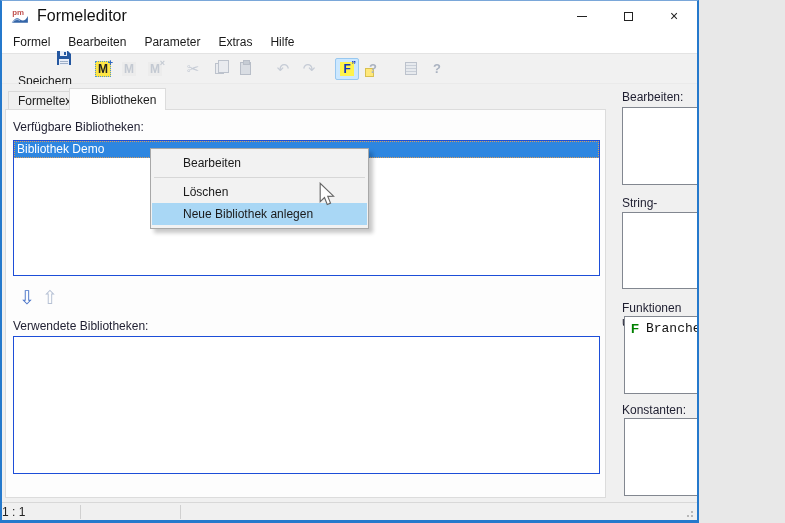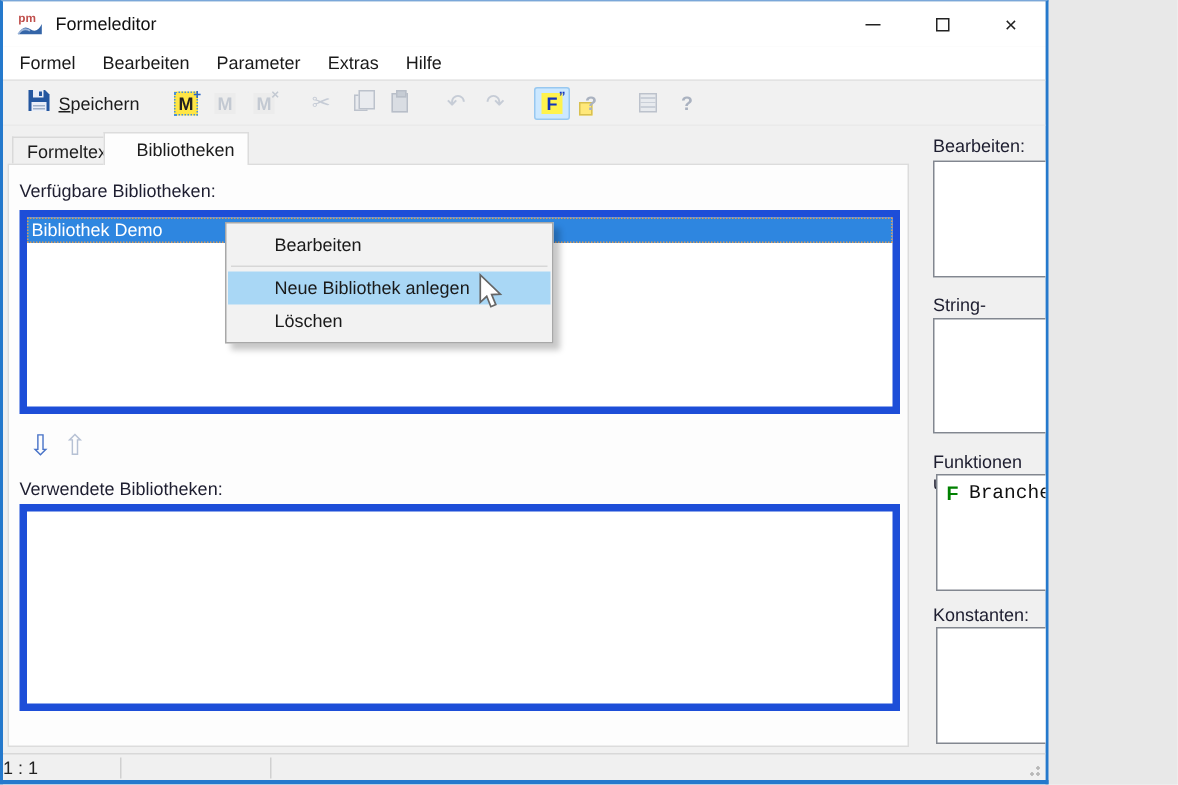--- a/index.html
+++ b/index.html
@@ -7,32 +7,32 @@
   .window{
     position:relative;width:699px;height:523px;
     border:2px solid #2579cc;border-top:1px solid #7aa7d9;border-bottom:3px solid #2579cc;
     background:#f0f0f0;
     font-family:"Liberation Sans",sans-serif;font-size:12px;color:#1c1c1c;
     overflow:hidden;
   }
   
   .titlebar{position:absolute;left:0;top:0;width:100%;height:30px;background:#ffffff;display:flex;align-items:center;}
   .app-icon{width:18px;height:18px;margin-left:9px;display:inline-block;}
-  .titletext{margin-left:8px;font-size:12px;color:#111;}
+  .titletext{margin-left:8px;font-size:16px;color:#111;}
   .win-controls{position:absolute;right:0;top:0;height:30px;display:flex;}
   .win-btn{width:46px;height:30px;display:flex;align-items:center;justify-content:center;cursor:default;}
   .glyph-min{width:10px;height:1px;background:#222;display:block;}
   .glyph-max{width:9px;height:9px;border:1px solid #222;display:block;}
   .glyph-close{font-size:14px;color:#222;line-height:1;}
   
   .menubar{position:absolute;left:0;top:30px;width:100%;height:22px;background:#ffffff;display:flex;align-items:center;padding-left:2px;}
   .menu-item{padding:3px 9px;color:#1a1a1a;}
   
   .toolbar{position:absolute;left:0;top:52px;width:100%;height:31px;background:#f1f1f1;border-top:1px solid #e3e3e3;border-bottom:1px solid #eaeaea;display:flex;align-items:center;}
-  .tb-save{display:flex;align-items:center;gap:5px;padding:3px 6px;margin-left:10px;border-radius:2px;}
+  .tb-save{display:flex;align-items:flex-end;gap:5px;padding:3px 6px;margin-left:10px;border-radius:2px;flex-direction:column;}
   .save-label u{text-decoration:underline;}
   .tbgap{width:12px;}
   .tbi{width:24px;height:22px;display:flex;align-items:center;justify-content:center;position:relative;border-radius:2px;margin:0 1px;}
   .tbi .m-glyph{font-weight:bold;font-size:12px;line-height:1;}
   .tbi.enabled .m-glyph{background:#ffe645;color:#222;padding:1px 2px;border:1px dotted #4a90d9;}
   .tbi.disabled{color:#c3c9d2;}
   .tbi.disabled .m-glyph{color:#c3c9d2;background:#ececec;padding:1px 2px;}
   .badge{position:absolute;right:2px;top:1px;font-size:9px;font-weight:bold;color:#2b66c4;line-height:1;}
   .tbi.disabled .badge{color:#c3c9d2;}
   .tbi .big-glyph{font-size:15px;line-height:1;color:#9db4cc;}
@@ -47,21 +47,21 @@
   .clip{width:11px;height:13px;background:#d9dde3;border:1px solid #b8bec8;position:relative;}
   .clip::before{content:"";position:absolute;top:-3px;left:2px;width:5px;height:3px;background:#c6ccd4;border:1px solid #b8bec8;}
   .rep{width:12px;height:13px;border:1px solid #bcc2cc;background:repeating-linear-gradient(#e7eaee 0 2px,#c9cfd8 2px 3px);}
   
   .main{position:absolute;left:0;top:83px;width:100%;height:418px;background:#f0f0f0;}
   .tab{position:absolute;border:1px solid #d9d9d9;border-bottom:none;background:#f0f0f0;padding:0 9px;display:flex;align-items:center;}
   .tab.inactive{left:6px;top:7px;height:19px;}
   .tab.active{left:67px;top:4px;height:22px;background:#fdfdfd;border-color:#dcdcdc;z-index:2;padding-left:21px;}
   .tab-panel{position:absolute;left:3px;top:25px;width:601px;height:389px;background:#fdfdfd;border:1px solid #dcdcdc;}
   .panel-label{position:absolute;left:7px;color:#1e1e30;}
-  .listbox{position:absolute;background:#ffffff;border:5px solid #1d4ed8;}
+  .listbox{position:absolute;background:#ffffff;border:1px solid #1d4ed8;}
   .lb1{left:7px;top:30px;width:587px;height:136px;}
   .lb2{left:7px;top:226px;width:587px;height:138px;}
   .list-row-sel{height:17px;line-height:17px;background:#2e86e0;color:#ffffff;padding-left:3px;outline:1px dotted #d89c5c;outline-offset:-1px;}
   .arrow{position:absolute;font-size:19px;line-height:1;}
   .arrow.down{left:13px;top:178px;color:#4a74c8;}
   .arrow.up{left:36px;top:178px;color:#b6c1d4;}
   
   .rp-label{position:absolute;color:#1e1e30;}
   .rp-list{position:absolute;background:#ffffff;border:1px solid #828790;width:148px;}
   .mini{position:absolute;width:18px;height:16px;text-align:center;color:#a9bccb;}
@@ -194,22 +194,22 @@
       </div>
       <div class="arrow down">⇩</div>
       <div class="arrow up">⇧</div>
       <div class="panel-label" style="top:209px;">Verwendete Bibliotheken:</div>
       <div class="listbox lb2"></div>
     </div>
 
     <div class="ctx">
       <div class="ctx-item">Bearbeiten</div>
       <div class="ctx-sep"></div>
+      <div class="ctx-item">Löschen</div>
       <div class="ctx-item hl">Neue Bibliothek anlegen</div>
-      <div class="ctx-item">Löschen</div>
     </div>
     <div class="cursor">
       <svg width="17" height="24" viewBox="0 0 12 19">
         <path d="M1 1 L1 15.5 L4.4 12.3 L6.6 17.8 L9.2 16.7 L7 11.4 L11.6 11.2 Z" fill="#ffffff" stroke="#666" stroke-width="0.9"></path>
       </svg>
     </div>
 
     <div class="rp-label" style="left:620px;top:6px;">Bearbeiten:</div>
     <div class="mini" style="left:724px;top:2px;">
       <span class="t">✓</span>

